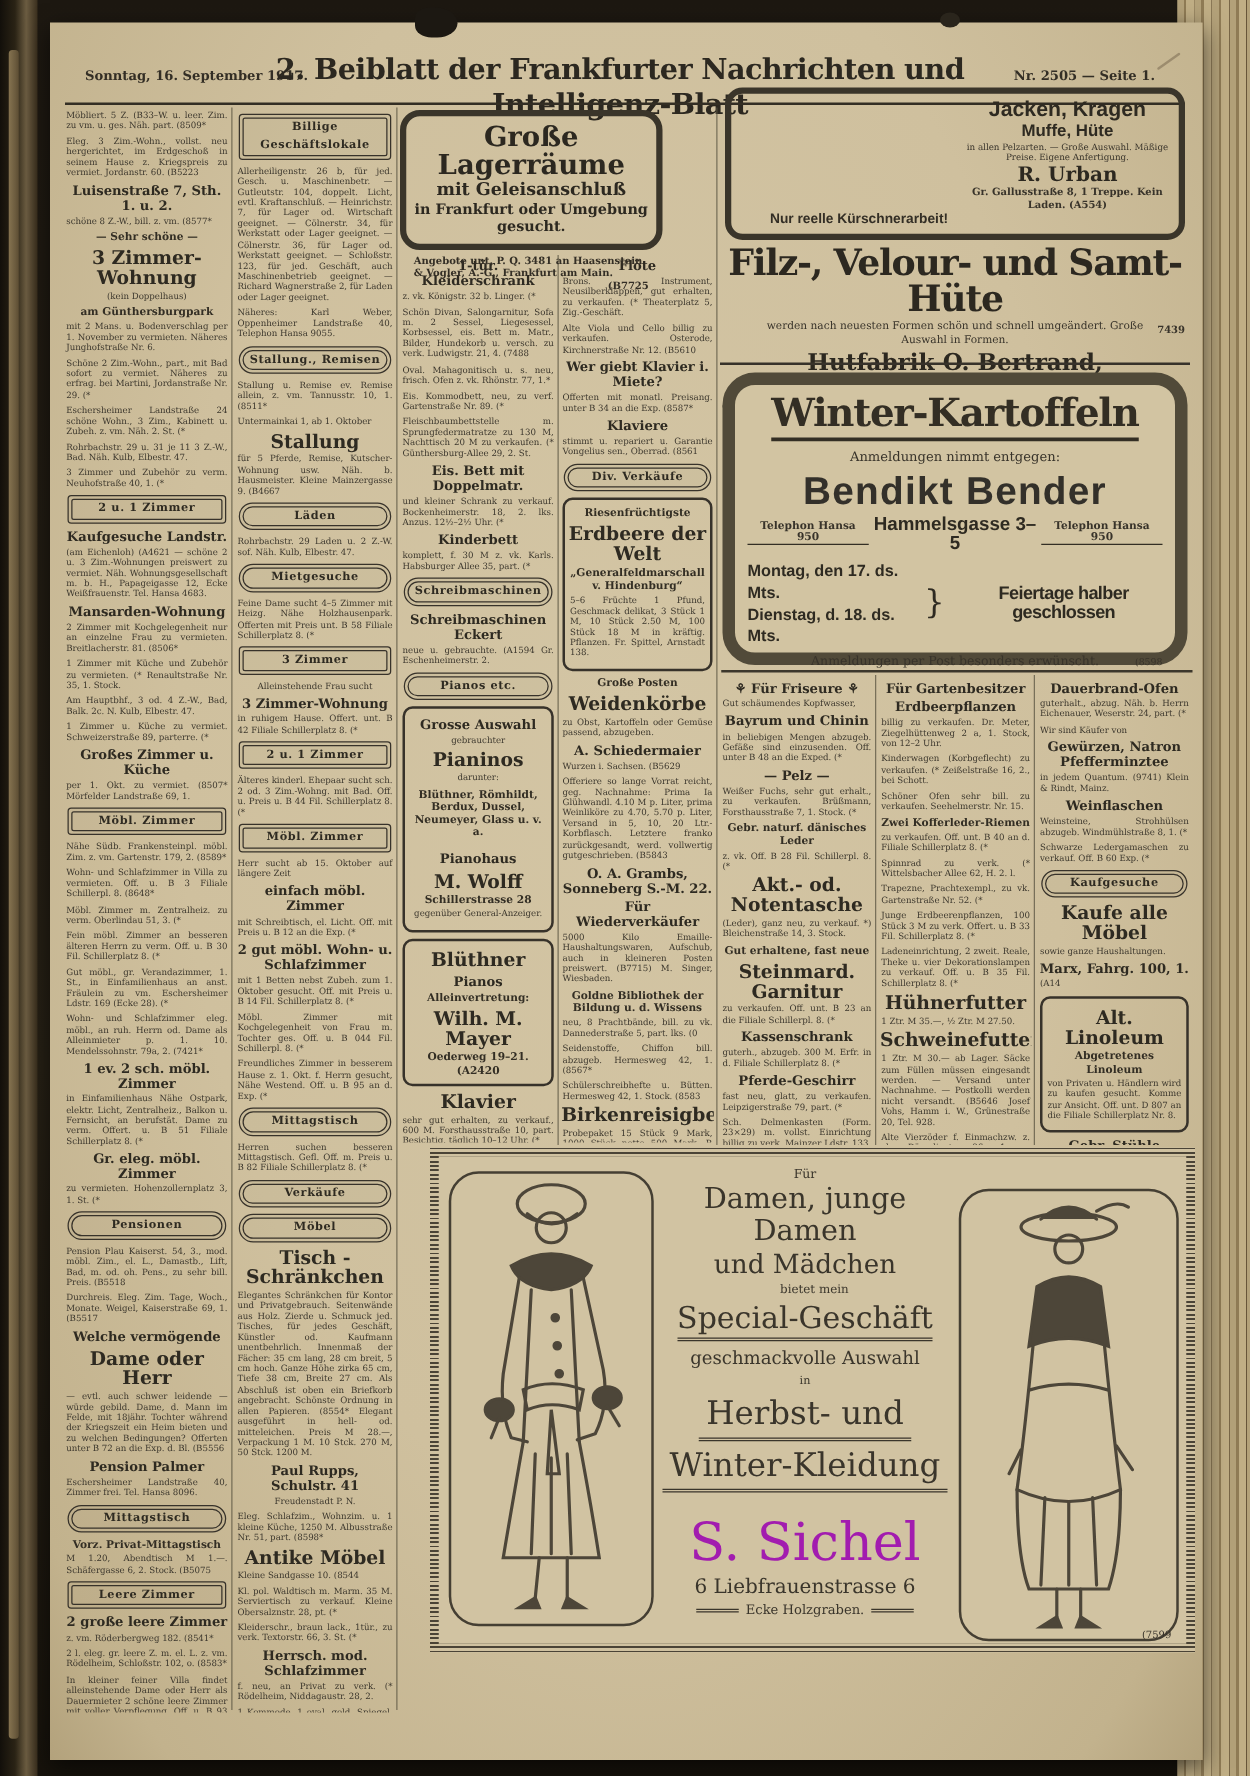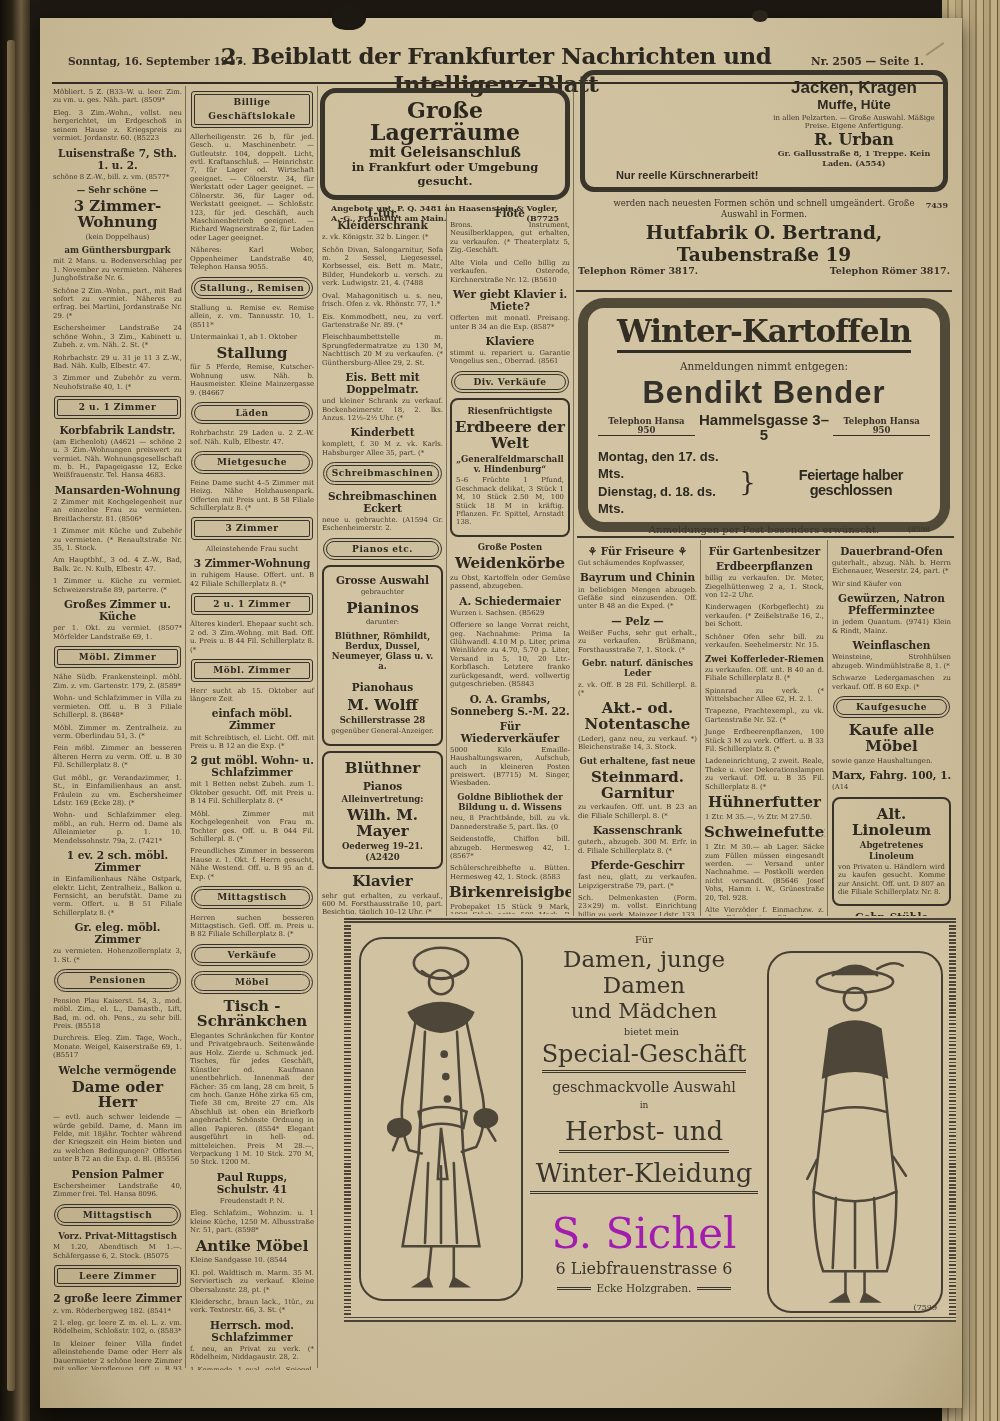--- a/index.html
+++ b/index.html
@@ -40,21 +40,21 @@
   .disp3{font:bold 8.5px/1.2 "DejaVu Serif",serif;text-align:center;color:#332e24;margin:2px 0 1px;}
   .boxhead{margin:5px 2px;border:1.5px solid #37322a;padding:2px;border-radius:3px;background:rgba(0,0,0,0.02);}
   .boxhead span{display:block;border:1px solid #37322a;border-radius:2px;text-align:center;
         font:bold 9px/1.6 "DejaVu Serif",serif;letter-spacing:.5px;color:#2e2a21;}
   .boxhead.oval{border-radius:14px;}
   .boxhead.oval span{border-radius:12px;}
   .framed{border:2.5px solid #37322a;border-radius:8px;padding:4px 3px;margin:5px 1px;}
   .spacer{height:6px;}
 
   
-  .lagerbox{position:absolute;left:280px;top:70px;width:250px;height:112px;
+  .lagerbox{position:absolute;left:280px;top:70px;width:210px;height:112px;
         border:5px solid #3a352a;border-radius:16px;padding:6px 6px 0;box-sizing:border-box;text-align:center;}
   .lager-t1{font:bold 22px/1 "DejaVu Serif",serif;color:#2c2820;}
   .lager-t2{font:bold 14px/1.3 "DejaVu Serif",serif;color:#2c2820;}
   .lager-t3{font:bold 11.5px/1.2 "DejaVu Serif",serif;color:#2c2820;}
   .lager-b{font:bold 8px/1.25 "DejaVu Serif",serif;text-align:left;margin-top:14px;color:#332e25;}
 
   
   .pelzebox{position:absolute;left:540px;top:52px;width:368px;height:122px;
         border:5px solid #3a352a;border-radius:14px;box-sizing:border-box;display:flex;padding:4px 6px;}
   .pelze-left{width:52%;position:relative;}
@@ -154,21 +154,21 @@
         <div class="body center">(kein Doppelhaus)</div>
         <div class="disp3">am Günthersburgpark</div>
         <div class="body">mit 2 Mans. u. Bodenverschlag per 1. November zu vermieten. Näheres Junghofstraße Nr. 6.</div>
         <div class="body">Schöne 2 Zim.-Wohn., part., mit Bad sofort zu vermiet. Näheres zu erfrag. bei Martini, Jordanstraße Nr. 29. (*</div>
         <div class="body">Eschersheimer Landstraße 24 schöne Wohn., 3 Zim., Kabinett u. Zubeh. z. vm. Näh. 2. St. (*</div>
         <div class="body">Rohrbachstr. 29 u. 31 je 11 3 Z.-W., Bad. Näh. Kulb, Elbestr. 47.</div>
         <div class="body">3 Zimmer und Zubehör zu verm. Neuhofstraße 40, 1. (*</div>
         <div class="boxhead">
           <span>2 u. 1 Zimmer</span>
         </div>
-        <div class="disp2">Korbfabrik Landstr.</div>
+        <div class="disp2">Kaufgesuche Landstr.</div>
         <div class="body">(am Eichenloh)  (A4621 — schöne 2 u. 3 Zim.-Wohnungen preiswert zu vermiet. Näh. Wohnungsgesellschaft m. b. H., Papageigasse 12, Ecke Weißfrauenstr. Tel. Hansa 4683.</div>
         <div class="disp2">Mansarden-Wohnung</div>
         <div class="body">2 Zimmer mit Kochgelegenheit nur an einzelne Frau zu vermieten. Breitlacherstr. 81. (8506*</div>
         <div class="body">1 Zimmer mit Küche und Zubehör zu vermieten. (* Renaultstraße Nr. 35, 1. Stock.</div>
         <div class="body">Am Hauptbhf., 3 od. 4 Z.-W., Bad, Balk. 2c. N. Kulb, Elbestr. 47.</div>
         <div class="body">1 Zimmer u. Küche zu vermiet. Schweizerstraße 89, parterre. (*</div>
         <div class="disp2">Großes Zimmer u. Küche</div>
         <div class="body">per 1. Okt. zu vermiet. (8507* Mörfelder Landstraße 69, 1.</div>
         <div class="boxhead">
           <span>Möbl. Zimmer</span>
@@ -420,20 +420,21 @@
       <div class="pelze-right">
         <div class="pr1">Jacken, Kragen</div>
         <div class="pr2">Muffe, Hüte</div>
         <div class="pr3">in allen Pelzarten. — Große Auswahl. Mäßige Preise. Eigene Anfertigung.</div>
         <div class="pr4">R. Urban</div>
         <div class="pr5">Gr. Gallusstraße 8, 1 Treppe. Kein Laden.  (A554)</div>
       </div>
     </div>
 
     <div class="huete">
+      <div class="huete-t">Filz-, Velour- und Samt-Hüte</div>
       <div class="huete-s"><span>werden nach neuesten Formen schön und schnell umgeändert. Große Auswahl in Formen.</span><span class="huete-num">7439</span></div>
       <div class="huete-f">Hutfabrik O. Bertrand, Taubenstraße 19</div>
       <div class="huete-tel">
         <span>Telephon Römer 3817.</span>
         <span>Telephon Römer 3817.</span>
       </div>
     </div>
     <div class="huete-rule"></div>
 
     <div class="kartbox">

